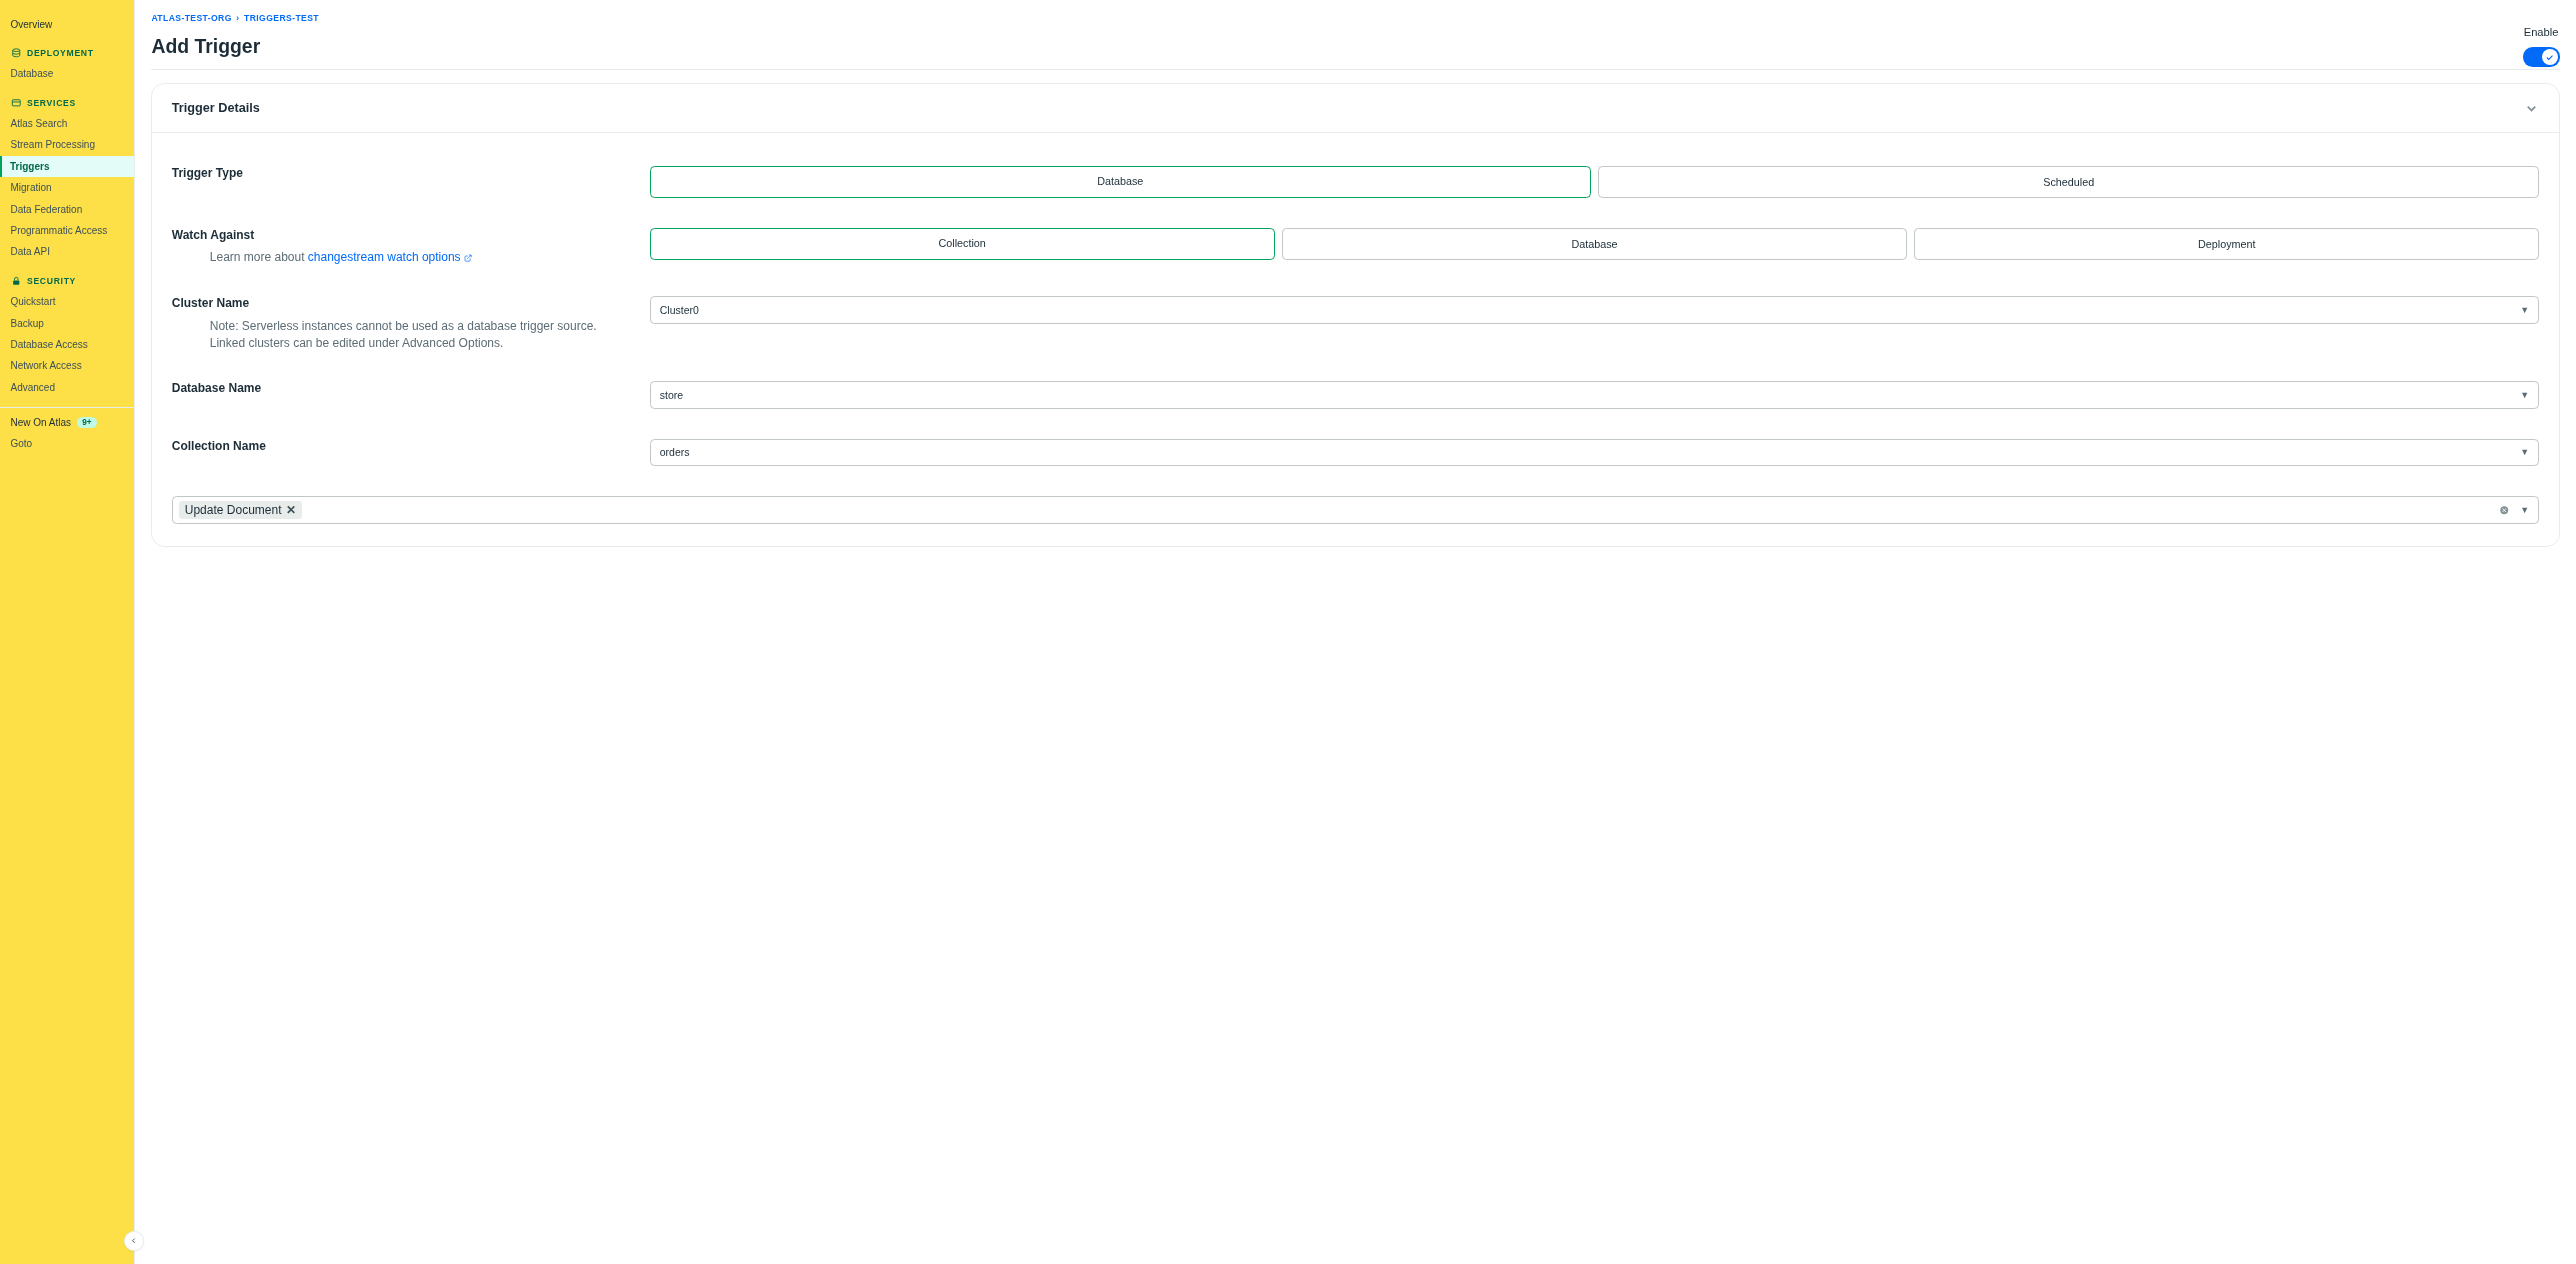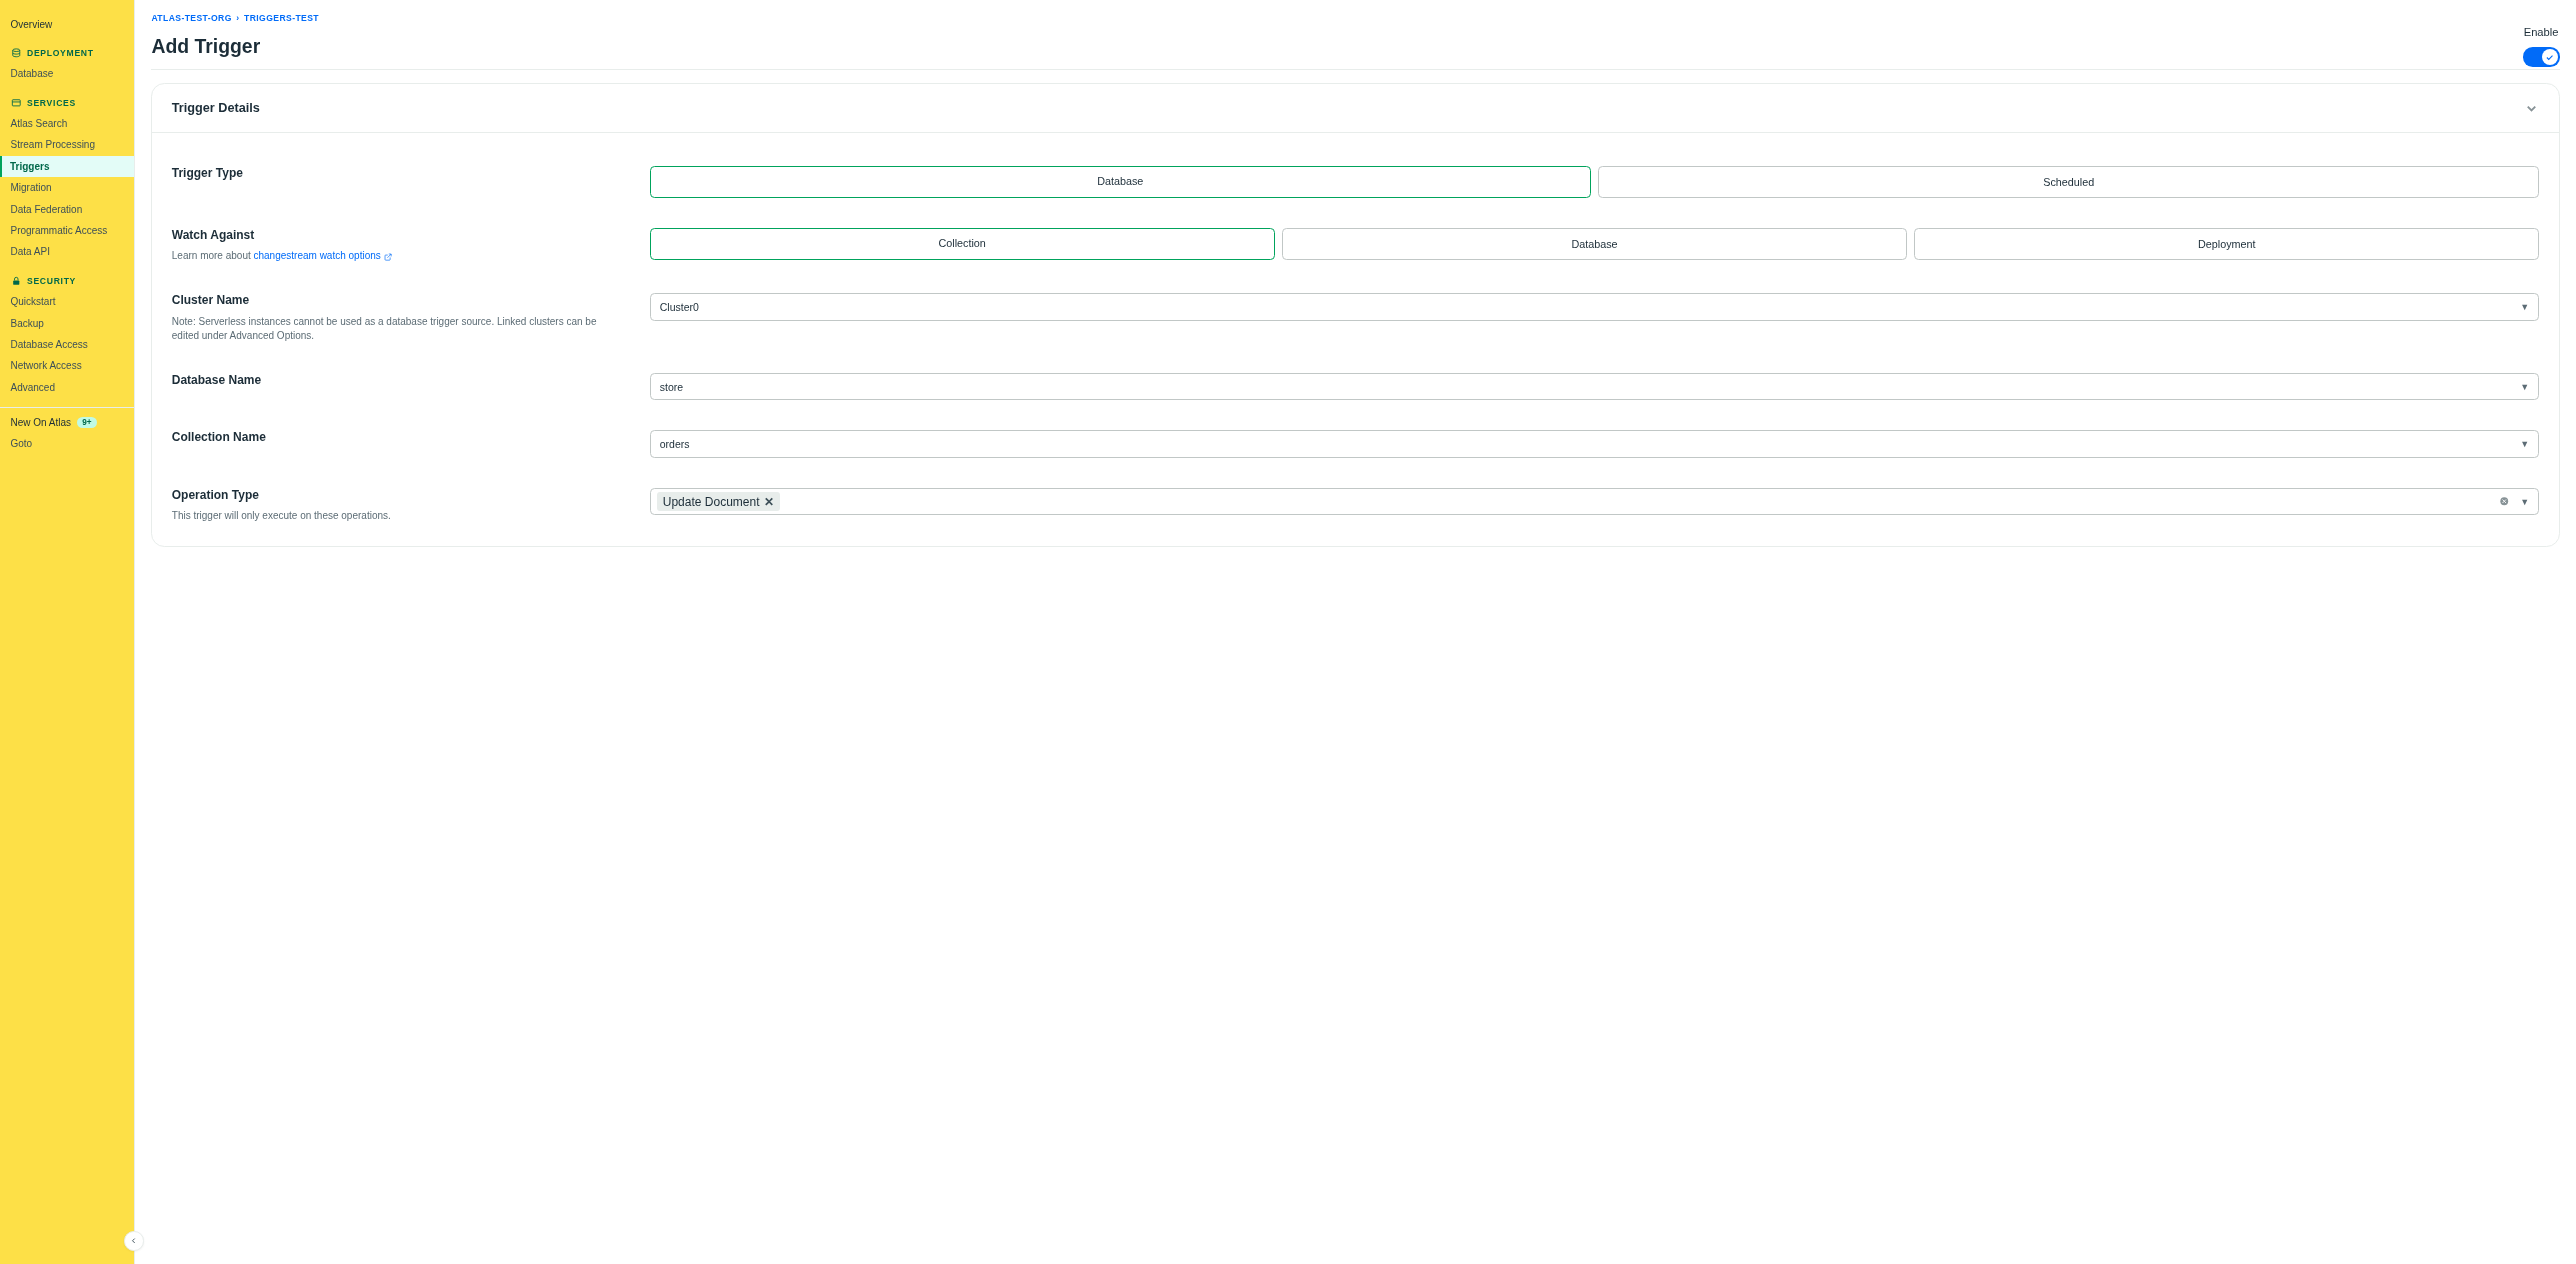--- a/index.html
+++ b/index.html
@@ -131,21 +131,21 @@
 
   .card-body { padding: 18px 19.4px 7.5px; }
   .form-row {
     display:flex;
     align-items:flex-start;
     gap: 30px;
     padding: 15px 0;
   }
   .form-label-col { width: 448px; flex-shrink:0; }
   .form-label { font-size: 12px; font-weight:600; color:#1c2d38; }
-  .form-help { font-size: 10px; color:#5c6c75; margin-top:7.5px; line-height:1.4;}
+  .form-help { font-size: 12px; color:#5c6c75; margin-top:7.5px; line-height:1.4;margin-left:38px;}
   .form-help a { color:#016bf8; text-decoration:none; }
   .form-control-col { flex:1; }
 
   .seg-group { display:flex; gap:7.5px; }
   .seg-btn {
     flex:1;
     border: 0.7px solid #c1c7c6;
     border-radius: 4.5px;
     padding: 9px 0;
     text-align:center;
@@ -359,24 +359,20 @@
         </div>
         <div class="form-control-col">
           <div class="select">
             <span>orders</span>
             <span class="caret">▼</span>
           </div>
         </div>
       </div>
 
       <div class="form-row">
-        <div class="form-label-col">
-          <div class="form-label">Operation Type</div>
-          <div class="form-help">This trigger will only execute on these operations.</div>
-        </div>
         <div class="form-control-col">
           <div class="multi-select">
             <span class="chip">
               <span>Update Document</span>
               <span class="x">✕</span>
             </span>
             <span class="spacer"></span>
             <span class="clear">
               <svg width="10.5" height="10.5" viewBox="0 0 24 24" fill="#889397">
                   <circle cx="12" cy="12" r="9"></circle>

